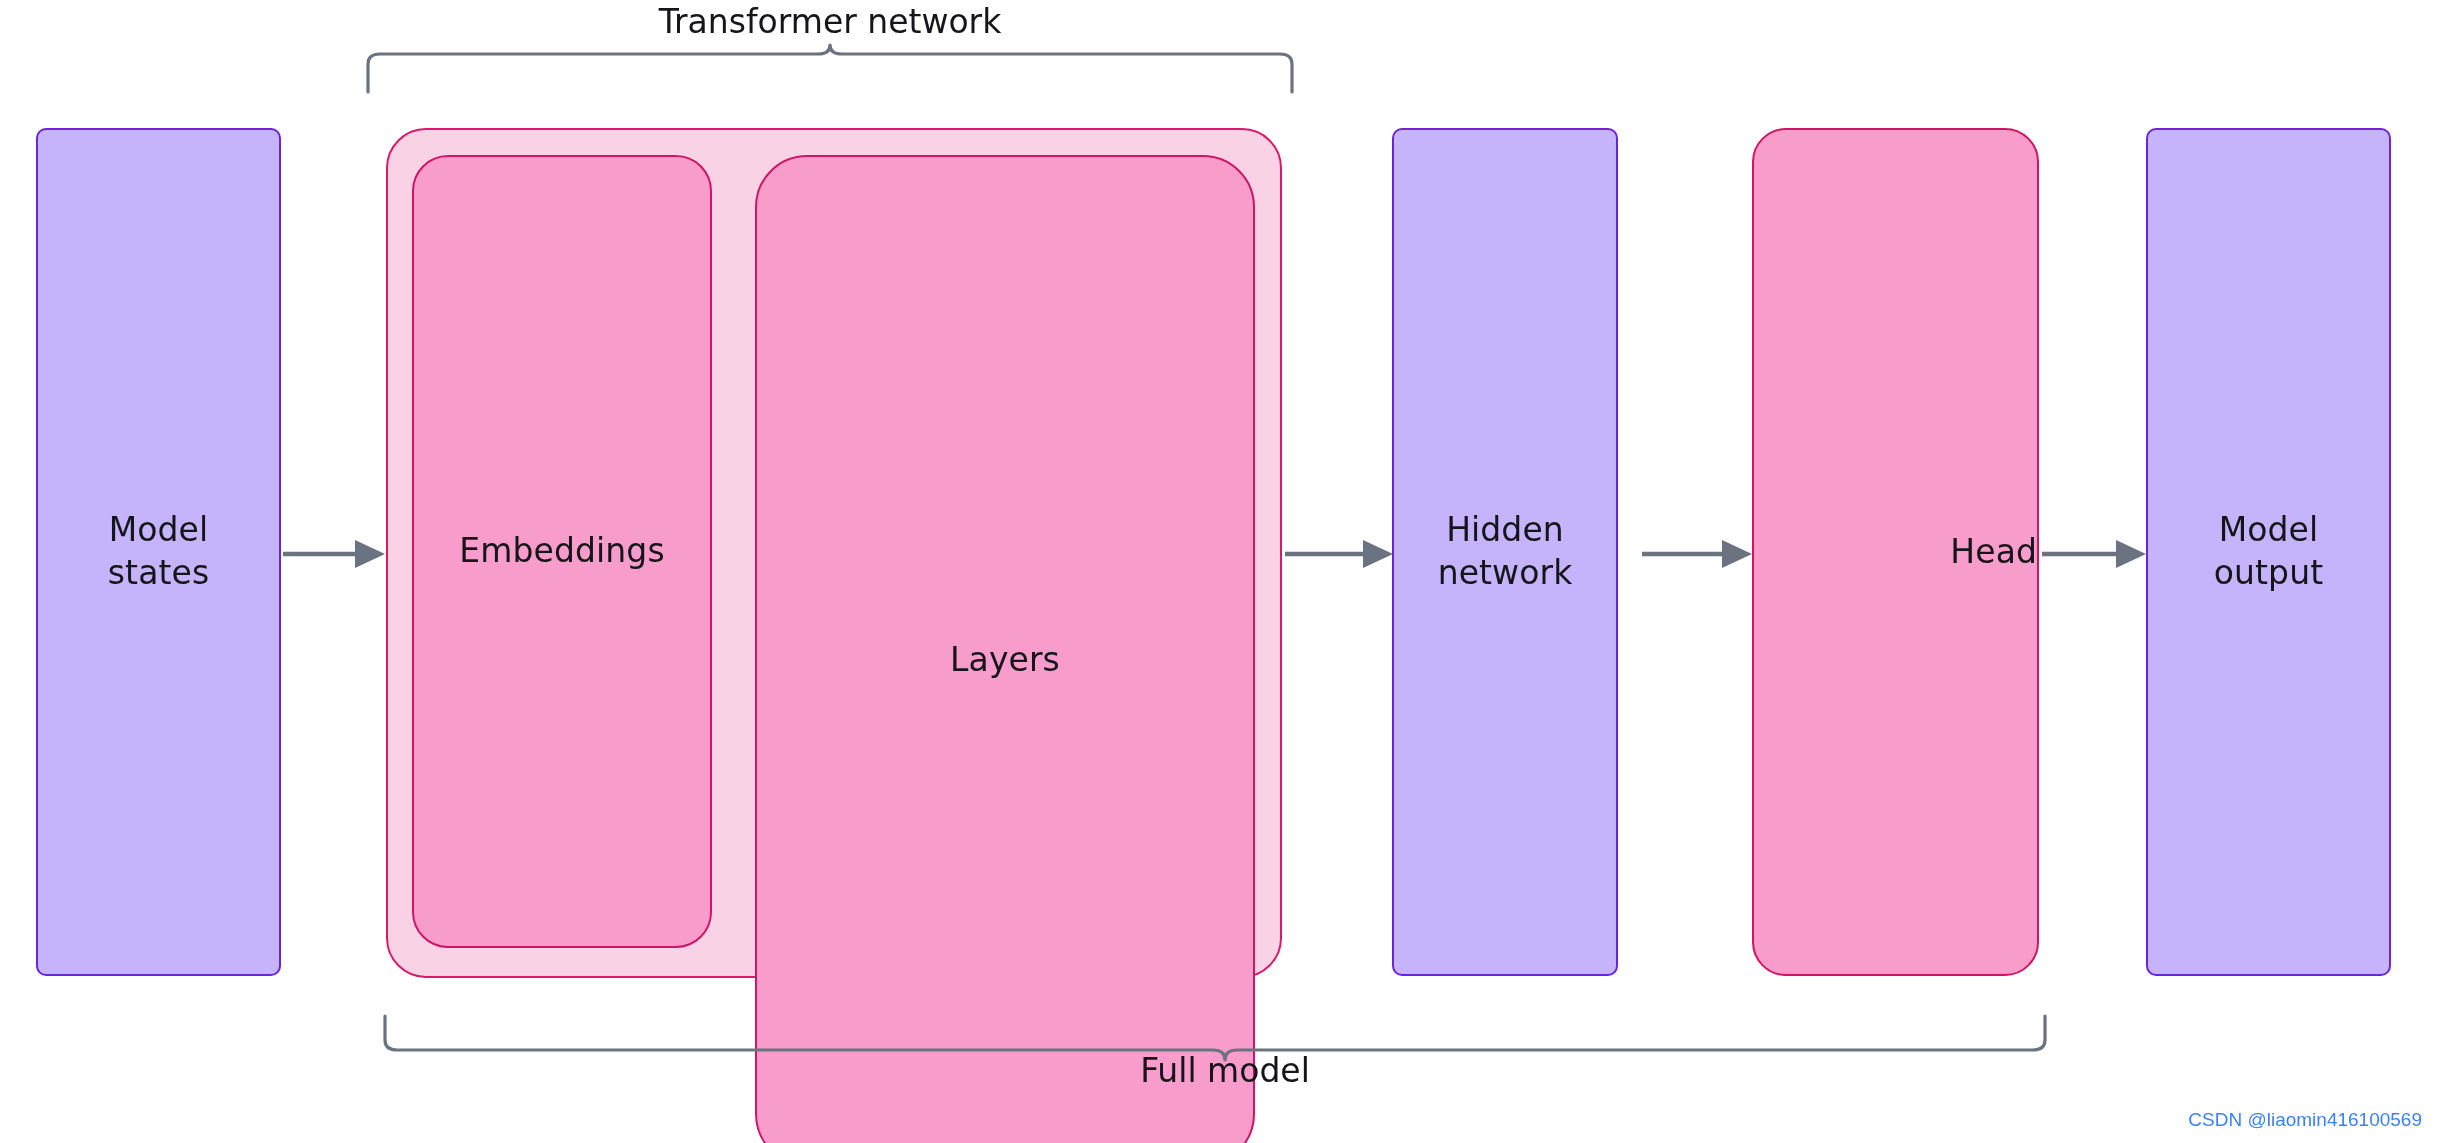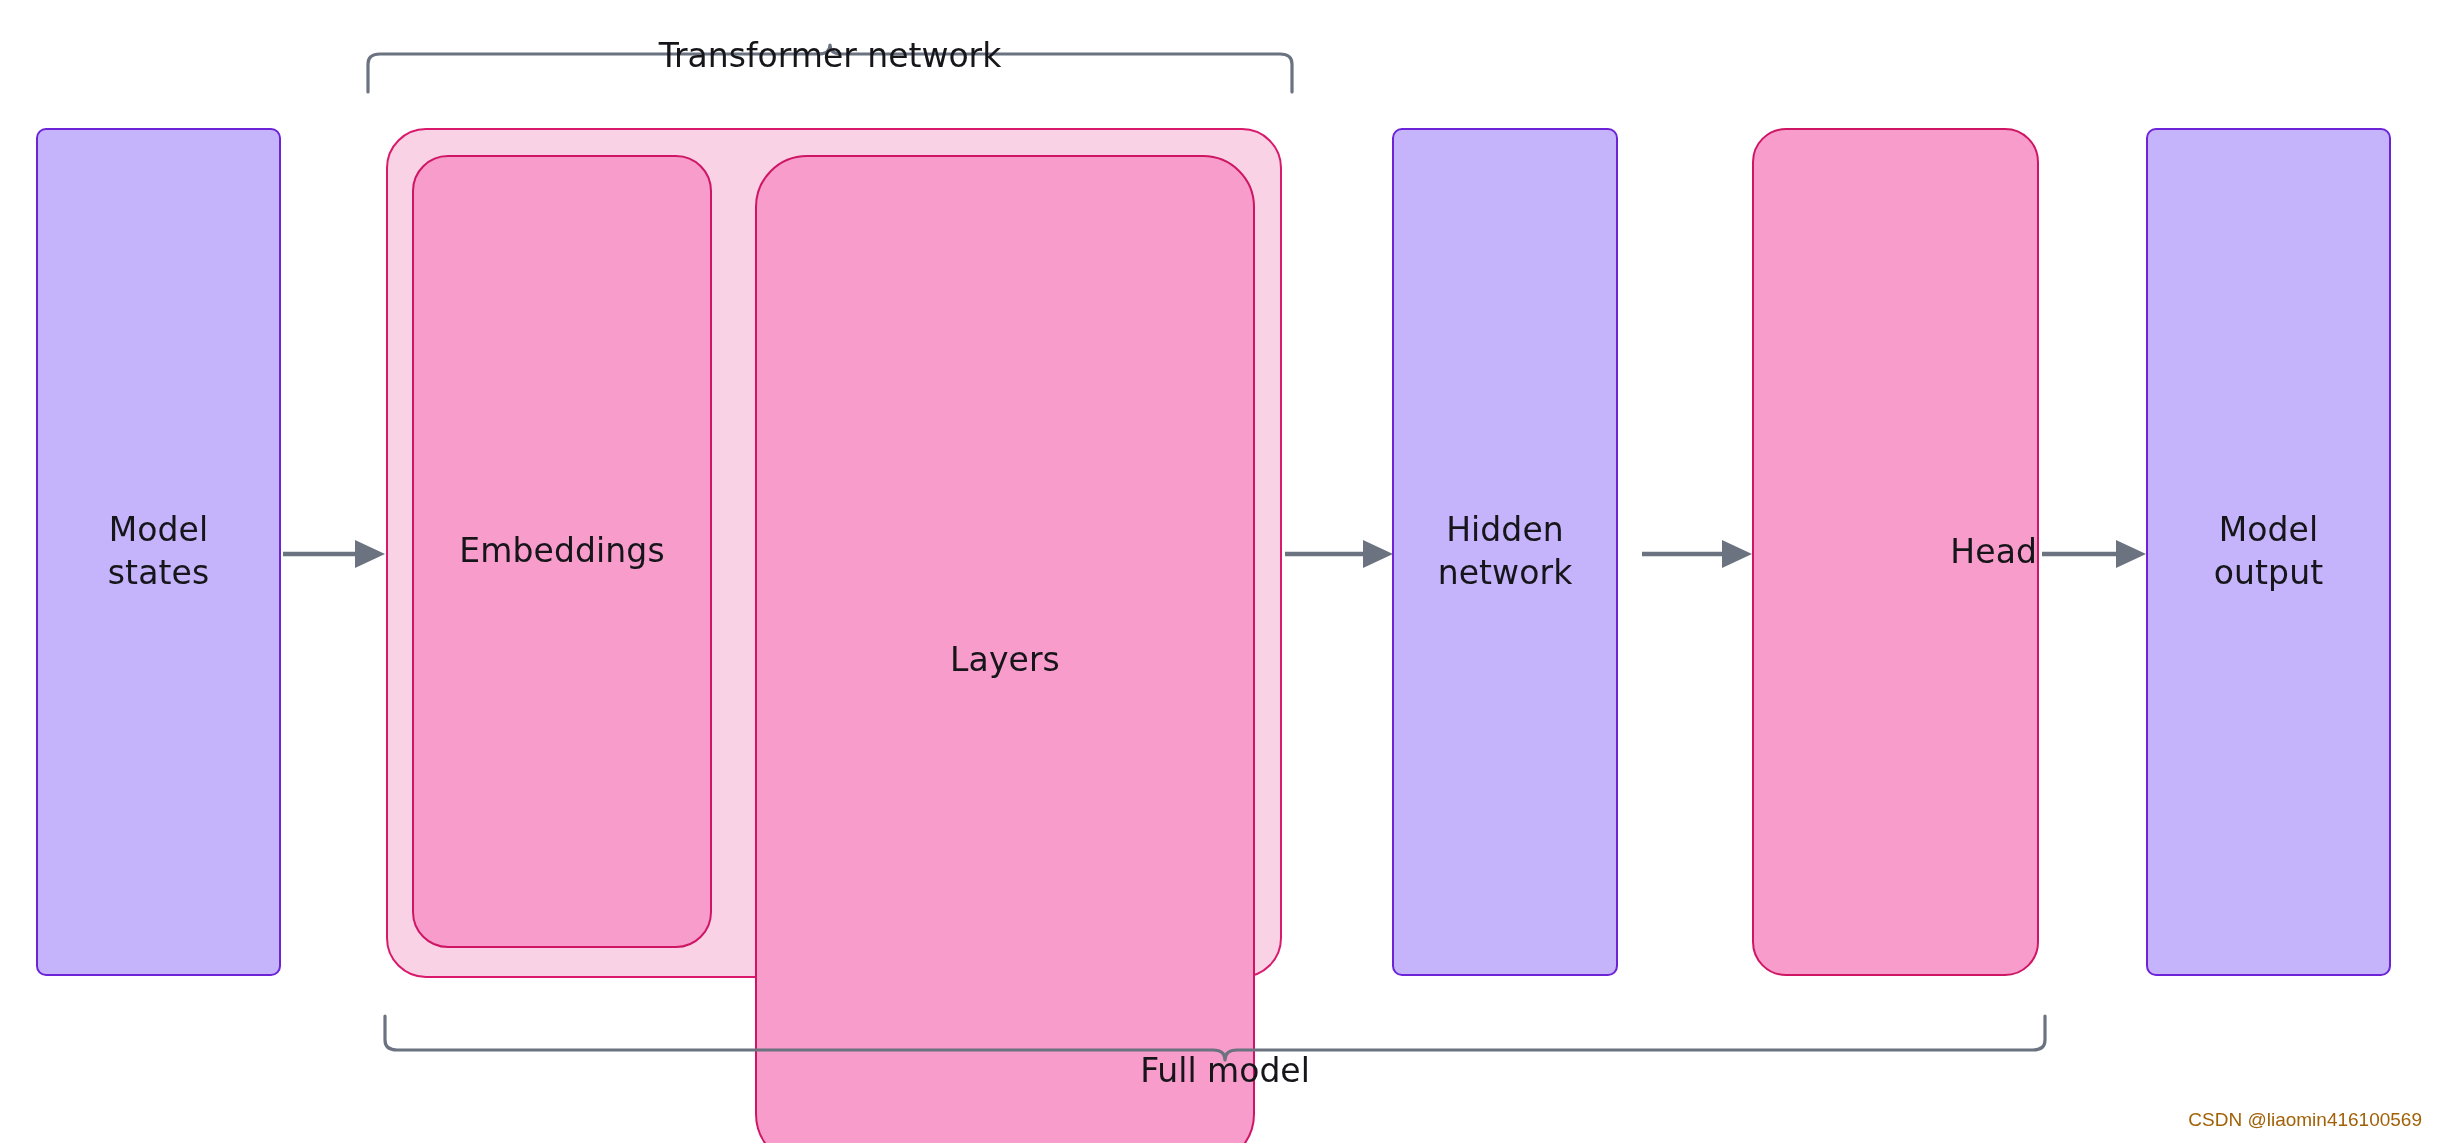--- a/index.html
+++ b/index.html
@@ -66,36 +66,36 @@
     font-size: 33px;
     white-space: nowrap;
     text-align: center;
   }
 
   
   .watermark {
     position: absolute;
     right: 22px;
     bottom: 12px;
-    color: #a16207;
+    color: #3b82f6;
     font-size: 19px;
     font-family: "Liberation Sans", sans-serif;
     white-space: nowrap;
     user-select: none;
   }
 </style>
 </head>
 <body>
 
 <div id="canvas">
 
   <svg class="arrow" style="left:360px; top:40px; width:940px; height:55px;" viewBox="0 0 940 55" xmlns="http://www.w3.org/2000/svg">
     <path d="M 8 52 L 8 24 Q 8 14 20 14 L 458 14 Q 470 14 470 5 Q 470 14 482 14 L 920 14 Q 932 14 932 24 L 932 52" fill="none" stroke="#6b7280" stroke-width="3.2" stroke-linecap="round" stroke-linejoin="round"></path>
   </svg>
-  <div class="bracket-label" style="left:530px; top:2px; width:600px;margin-top:34px;">Transformer network</div>
+  <div class="bracket-label" style="left:530px; top:2px; width:600px;">Transformer network</div>
 
   <div class="box purple" style="left:36px; top:128px; width:245px; height:848px;">
     <span>
       <span class="lbl">Model</span>
       <span class="lbl">states</span>
     </span>
   </div>
 
   <svg class="arrow" style="left:281px; top:532px; width:106px; height:44px;" viewBox="0 0 106 44" xmlns="http://www.w3.org/2000/svg">
     <line x1="2" y1="22" x2="78" y2="22" stroke="#6b7280" stroke-width="4.5"></line>

